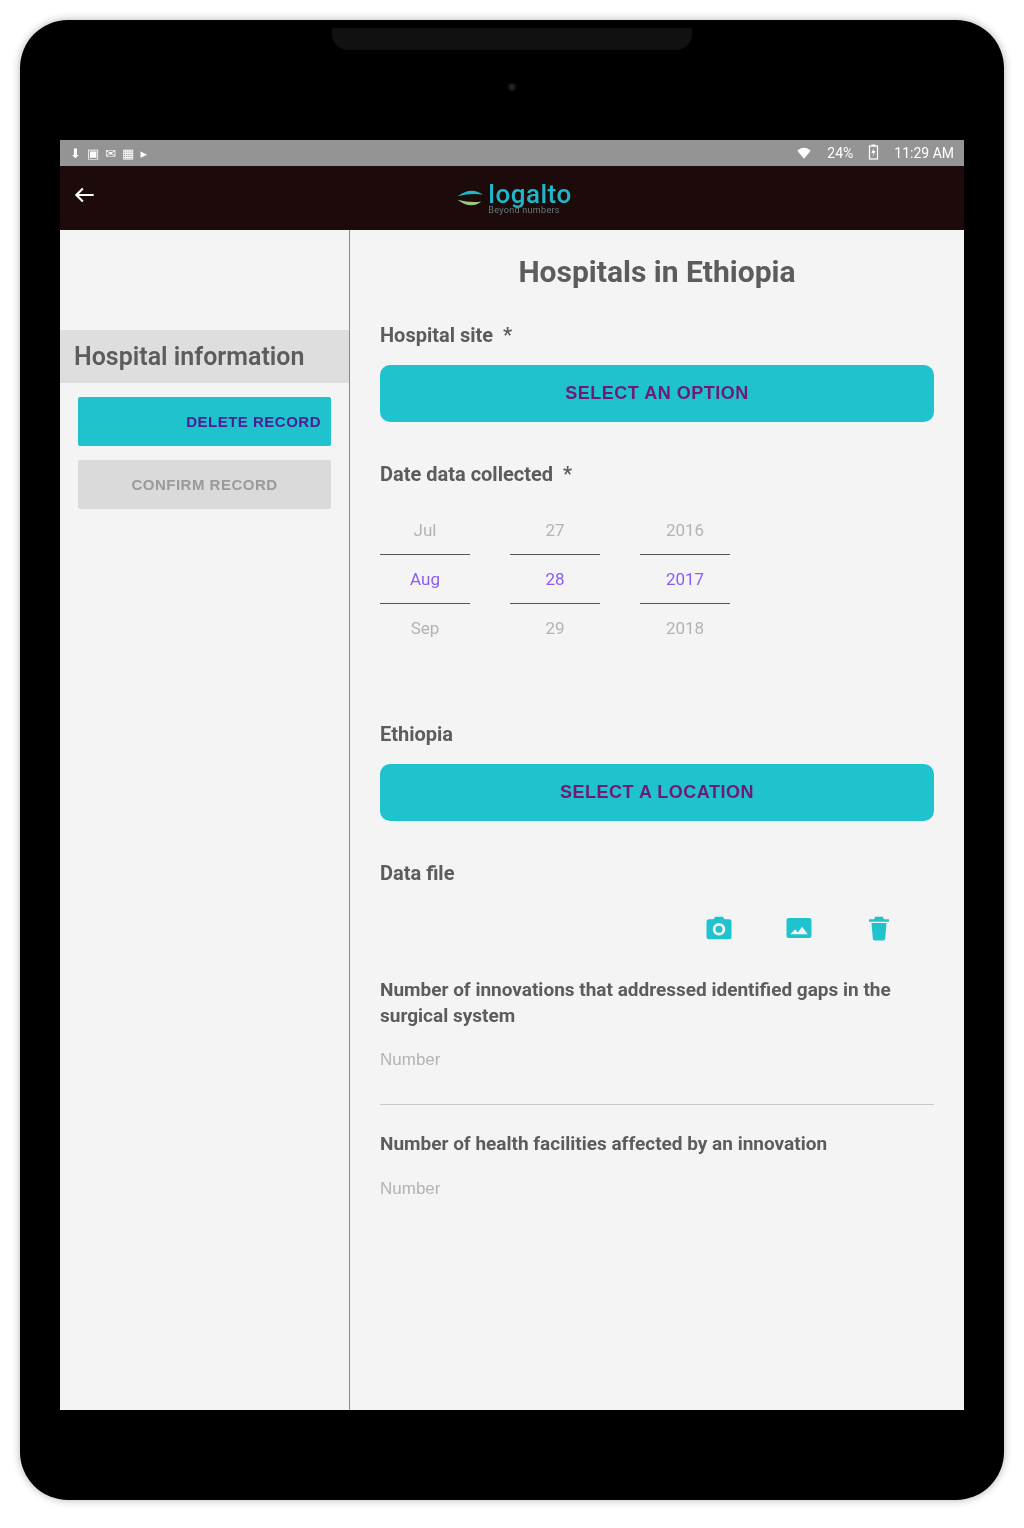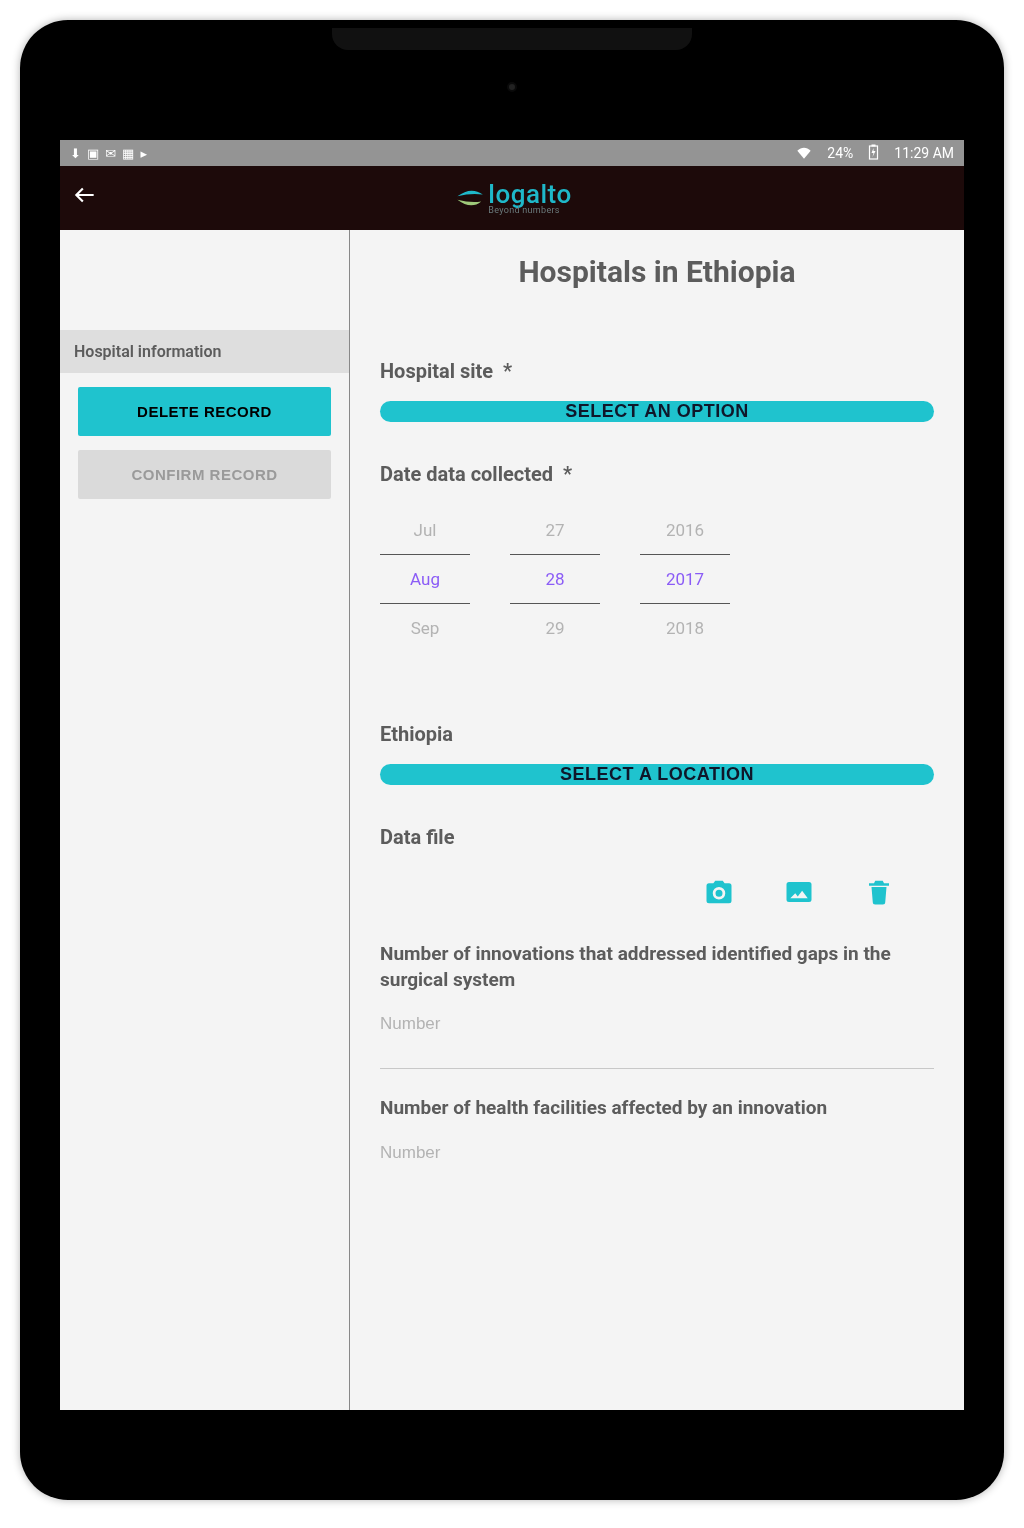--- a/index.html
+++ b/index.html
@@ -94,65 +94,66 @@
   }
   .sidebar {
     width: 290px;
     border-right: 1px solid #888;
     background: #f4f4f4;
     padding-top: 100px;
   }
   .sidebar-section-title {
     background: #dedede;
     color: #5c5c5c;
-    font-size: 16px;
+    font-size: 25px;
     font-weight: 600;
     padding: 12px 14px;
   }
   .sidebar-btn {
     display: block;
     width: calc(100% - 36px);
     margin: 14px 18px;
     border: none;
     padding: 16px 10px;
     font-size: 15px;
     font-weight: 600;
     letter-spacing: 0.5px;
     cursor: pointer;
     border-radius: 2px;
   }
-  .btn-teal { background: #1fc3ce; color: #000000; }
+  .btn-teal { background: #1fc3ce; color: #4c1d95; text-align: right; }
   .btn-gray { background: #dadada; color: #9a9a9a; }
   .main {
     flex: 1;
     padding: 24px 30px 0 30px;
     overflow: hidden;
     color: #5c5c5c;
   }
   .page-title {
     text-align: center;
     font-size: 30px;
     font-weight: 700;
     color: #5c5c5c;
-    margin-bottom: 70px;
+    margin-bottom: 34px;
   }
   .field-label {
     font-size: 20px;
     font-weight: 700;
     color: #5c5c5c;
     margin-bottom: 18px;
   }
   .req { font-weight: 700; }
   .wide-btn {
     display: block;
     width: 100%;
     background: #1fc3ce;
-    color: #0f172a;
+    color: #701a75;
     border: none;
-    border-radius: 19px;
+    border-radius: 10px;
+    padding: 18px;
     font-size: 18px;
     font-weight: 700;
     letter-spacing: 0.5px;
     cursor: pointer;
     margin-bottom: 40px;
   }
   
   .date-picker {
     display: flex;
     justify-content: flex-start;

